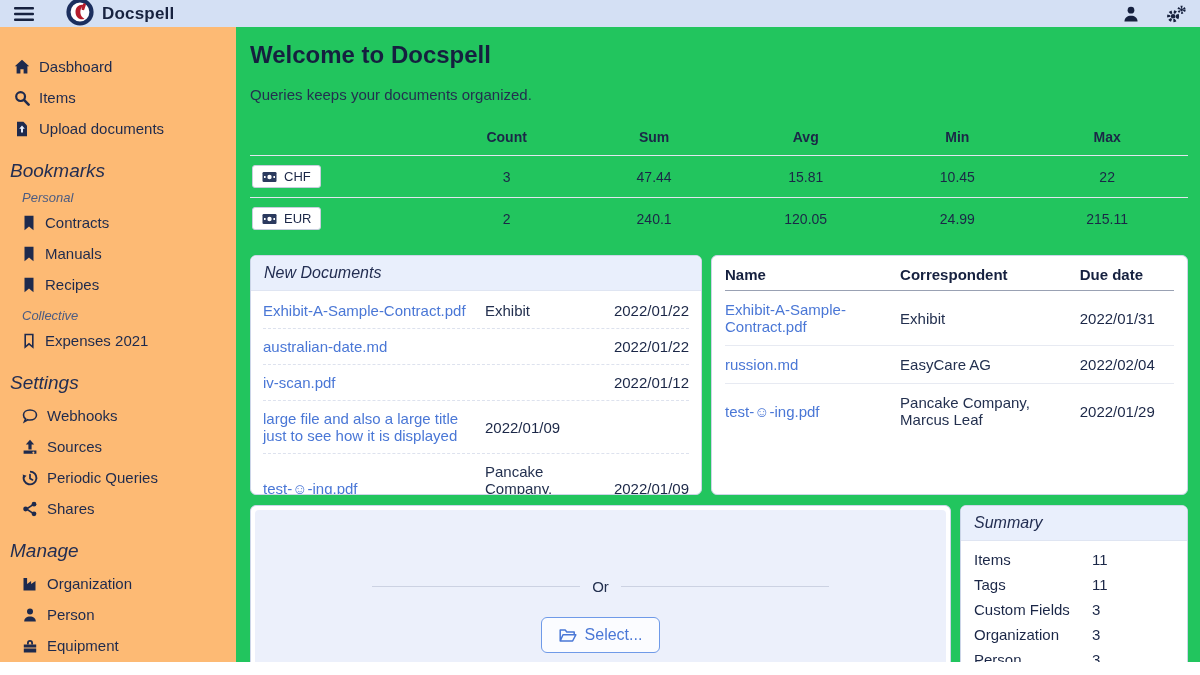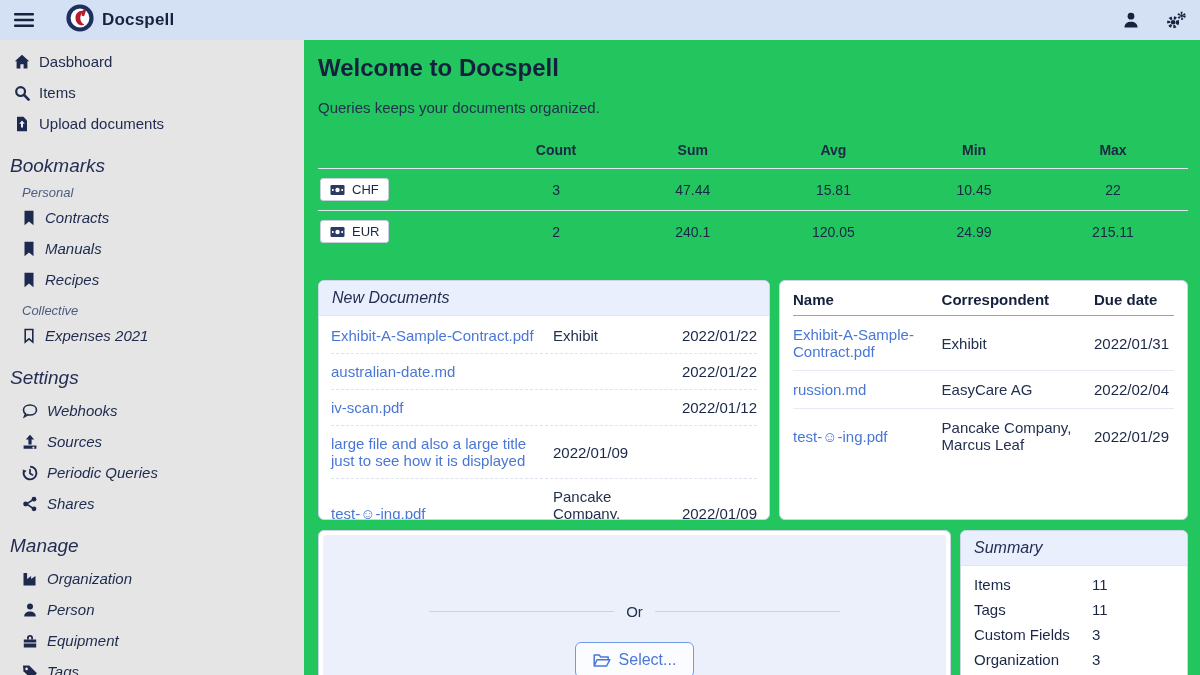--- a/index.html
+++ b/index.html
@@ -6,53 +6,53 @@
   html,body { width: 1200px; height: 675px; overflow: hidden; }
   body {
     font-family: "Liberation Sans", "DejaVu Sans", sans-serif;
     background: #ffffff;
     color: #1e2a4d;
   }
   .ic { display:inline-block; vertical-align:middle; flex:none; }
 
   
   .topbar {
-    height: 40px; background: #d4e0f4;
+    height: 27px; background: #d4e0f4;
     display: flex; align-items: center; padding: 0 14px;
   }
   .hamburger { width: 26px; color:#17223f; cursor:pointer; display:flex; align-items:center; }
   .brand { display:flex; align-items:center; gap:8px; margin-left: 26px; cursor:pointer; }
   .brand-name { font-weight: bold; font-size: 17px; color:#17223f; letter-spacing:.2px; }
   .topbar-spacer { flex: 1; }
   .topbar-icon { color:#17223f; margin-left: 26px; cursor:pointer; display:flex; align-items:center; }
 
   
   .layout { display: flex; height: 635px; }
   .sidebar {
-    width: 304px; flex:none; background: #e5e5e5; padding: 6px 8px 0 10px;
+    width: 236px; flex:none; background: #fdba74; padding: 24px 8px 0 10px;
     overflow: hidden;
   }
   .main { flex: 1; background:#22c55e; padding: 8px 12px 0 14px; overflow: hidden; }
 
   
   .nav-item {
     display:flex; align-items:center; gap: 9px;
     padding: 7px 4px; font-size: 15px; color:#1e2a4d; cursor:pointer;
     text-decoration: none;
   }
   .nav-item .ic { color:#1e2a4d; }
   .side-section-title {
     font-style: italic; font-size: 19px; color:#232e52;
     margin: 16px 0 6px 0; padding-left: 0;
   }
   .side-subhead {
     font-style: italic; font-size: 13px; color:#4c5c82;
     margin: 8px 0 2px 12px;
   }
-  .sub-item { margin-left: 8px; font-style: italic; }
+  .sub-item { margin-left: 8px; }
 
   
   .page-title { font-size: 24px; font-weight: bold; color:#15203f; margin-top: 6px; }
   .page-subtitle { font-size: 15px; color:#23304f; margin-top: 17px; }
 
   
   .stats { width: 100%; border-collapse: collapse; margin-top: 22px; }
   .stats th {
     font-size: 14px; font-weight: bold; color:#1b2747; text-align:center;
     padding: 4px 2px 10px 2px;
@@ -63,21 +63,21 @@
   }
   .stats td.cell-currency, .stats th.cell-currency { text-align:left; width: 19%; }
   .currency-pill {
     display:inline-flex; align-items:center; gap:7px;
     border: 1px solid #c7cedd; border-radius: 3px; background:#fff;
     padding: 3px 9px; font-size: 13px; color:#1b2747;
   }
   .currency-pill .ic { color:#2b3a5e; }
 
   
-  .panel-row { display:flex; gap: 9px; margin-top: 28px; }
+  .panel-row { display:flex; gap: 9px; margin-top: 16px; }
   .panel {
     border: 1px solid #ccd5e8; border-radius: 6px; background:#fff; overflow:hidden;
   }
   .panel-header {
     background:#e9effc; padding: 8px 13px; font-style: italic;
     font-size: 16px; color:#232e52; border-bottom: 1px solid #dfe5f2;
   }
   .panel-newdocs { width: 452px; flex:none; height: 240px; }
   .panel-due { flex: 1; height: 240px; }
 

